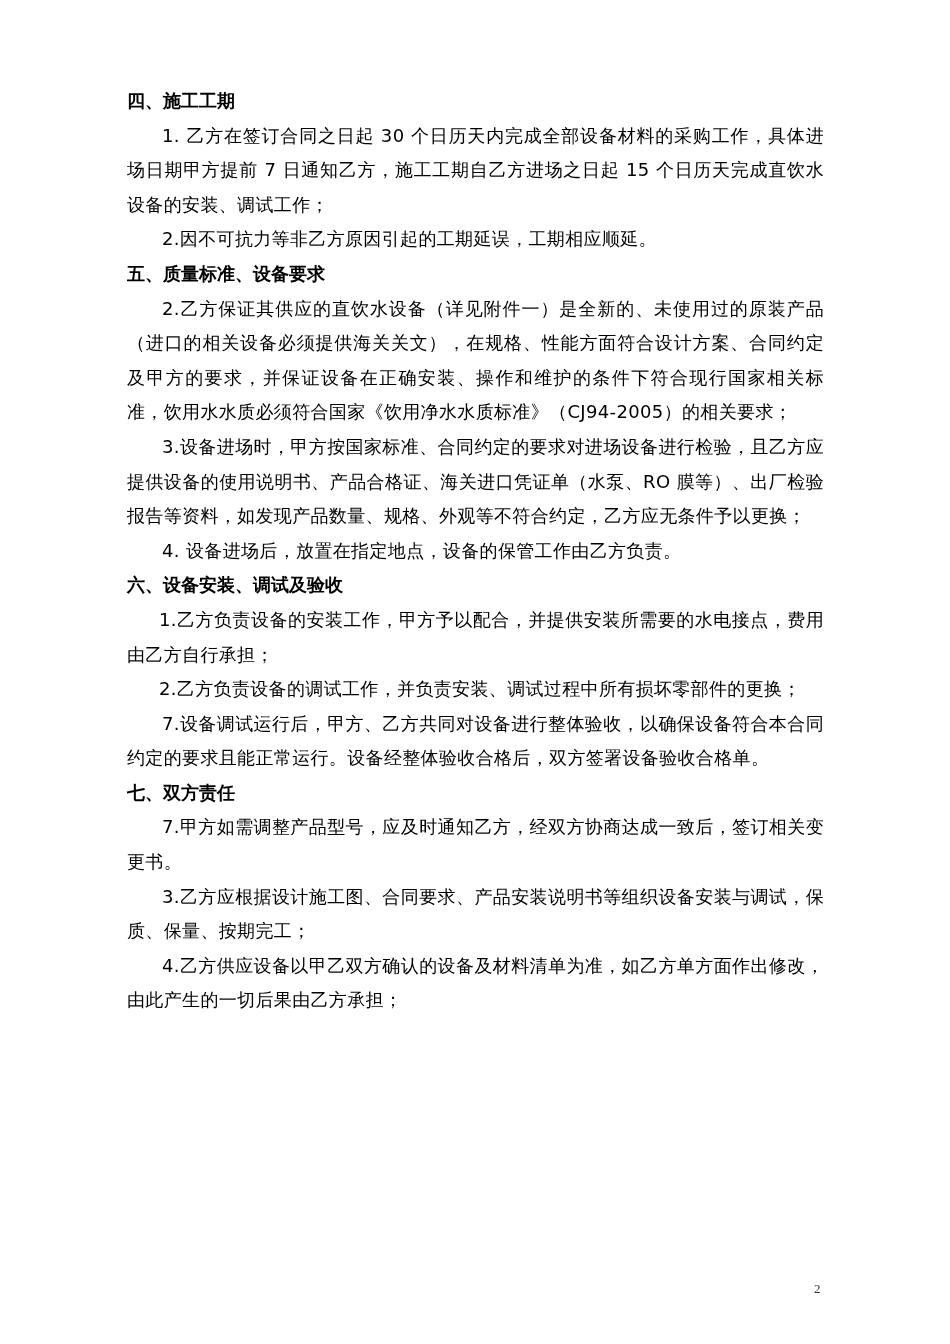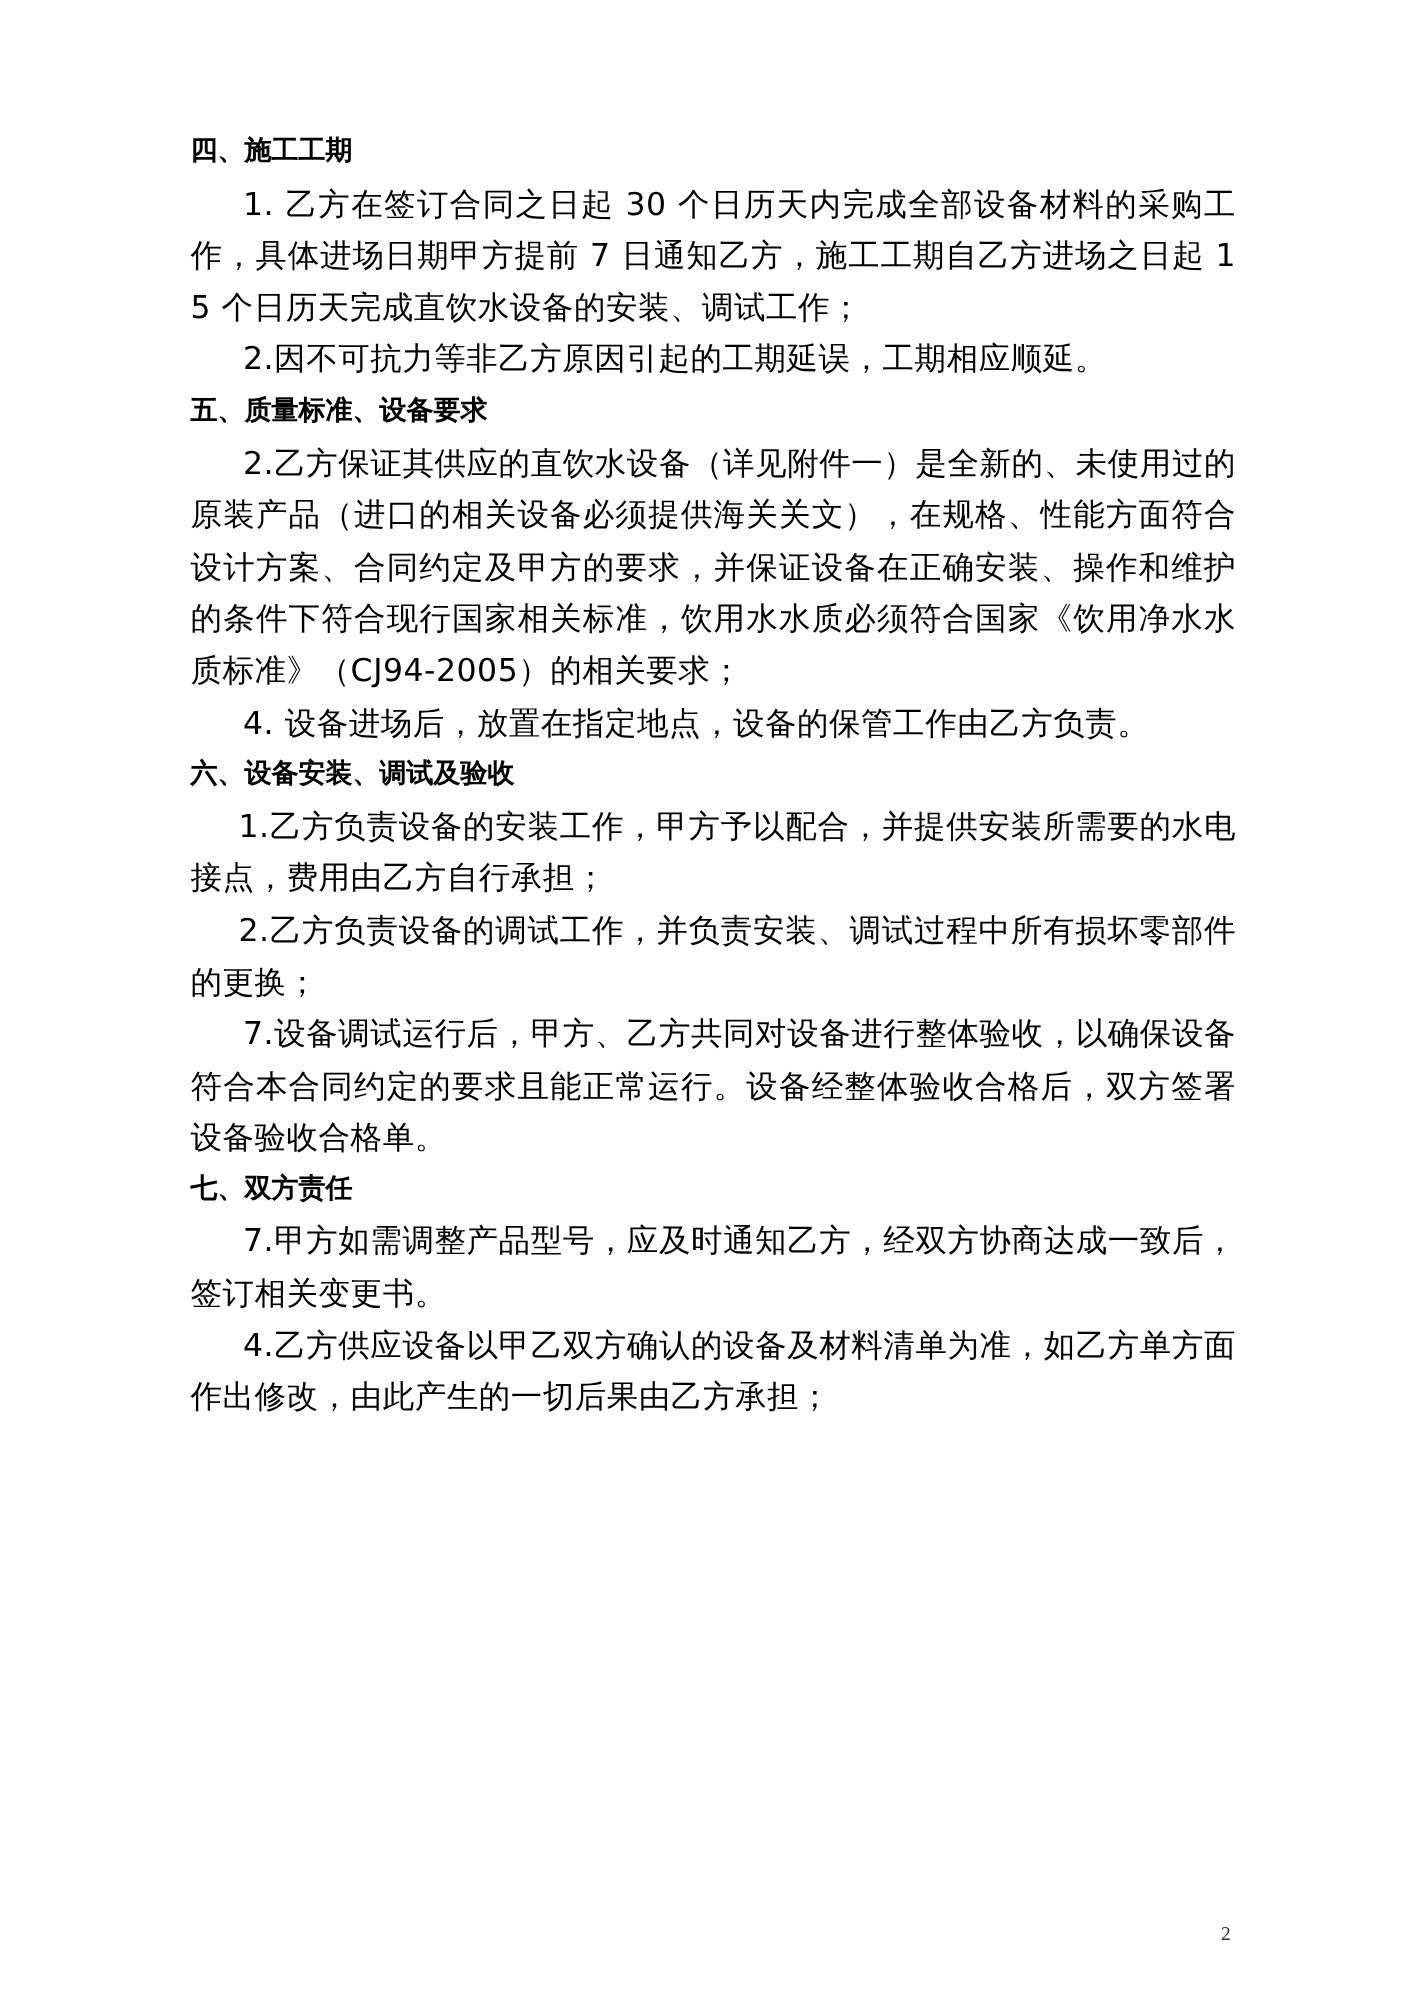--- a/index.html
+++ b/index.html
@@ -20,21 +20,21 @@
     }
     .heading {
       font-weight: bold;
       font-size: 18px;
       line-height: 34.6px;
       height: 34.6px;
       white-space: nowrap;
       letter-spacing: 0px;
     }
     .para {
-      font-size: 21px;
+      font-size: 18px;
       line-height: 34.6px;
       text-indent: 35px;
       text-align: justify;
       text-justify: inter-character;
       letter-spacing: 0.35px;
       word-break: break-all;
     }
     .para.ind-s { text-indent: 32px; }
     .page-number {
       position: absolute;
@@ -49,26 +49,28 @@
 <body>
 
 <div class="page">
 
   <div class="heading">四、施工工期</div>
   <p style="margin:0" class="para">1. 乙方在签订合同之日起 30 个日历天内完成全部设备材料的采购工作，具体进场日期甲方提前 7 日通知乙方，施工工期自乙方进场之日起 15 个日历天完成直饮水设备的安装、调试工作；</p>
   <p style="margin:0" class="para">2.因不可抗力等非乙方原因引起的工期延误，工期相应顺延。</p>
 
   <div class="heading">五、质量标准、设备要求</div>
   <p style="margin:0" class="para">2.乙方保证其供应的直饮水设备（详见附件一）是全新的、未使用过的原装产品（进口的相关设备必须提供海关关文），在规格、性能方面符合设计方案、合同约定及甲方的要求，并保证设备在正确安装、操作和维护的条件下符合现行国家相关标准，饮用水水质必须符合国家《饮用净水水质标准》（CJ94-2005）的相关要求；</p>
+  <p style="margin:0" class="para">3.设备进场时，甲方按国家标准、合同约定的要求对进场设备进行检验，且乙方应提供设备的使用说明书、产品合格证、海关进口凭证单（水泵、RO 膜等）、出厂检验报告等资料，如发现产品数量、规格、外观等不符合约定，乙方应无条件予以更换；</p>
   <p style="margin:0" class="para">4. 设备进场后，放置在指定地点，设备的保管工作由乙方负责。</p>
 
   <div class="heading">六、设备安装、调试及验收</div>
   <p style="margin:0" class="para ind-s">1.乙方负责设备的安装工作，甲方予以配合，并提供安装所需要的水电接点，费用由乙方自行承担；</p>
   <p style="margin:0" class="para ind-s">2.乙方负责设备的调试工作，并负责安装、调试过程中所有损坏零部件的更换；</p>
   <p style="margin:0" class="para">7.设备调试运行后，甲方、乙方共同对设备进行整体验收，以确保设备符合本合同约定的要求且能正常运行。设备经整体验收合格后，双方签署设备验收合格单。</p>
 
   <div class="heading">七、双方责任</div>
   <p style="margin:0" class="para">7.甲方如需调整产品型号，应及时通知乙方，经双方协商达成一致后，签订相关变更书。</p>
+  <p style="margin:0" class="para">3.乙方应根据设计施工图、合同要求、产品安装说明书等组织设备安装与调试，保质、保量、按期完工；</p>
   <p style="margin:0" class="para">4.乙方供应设备以甲乙双方确认的设备及材料清单为准，如乙方单方面作出修改，由此产生的一切后果由乙方承担；</p>
 
 </div>
 
 <div class="page-number">2</div>
 
 </body></html>

